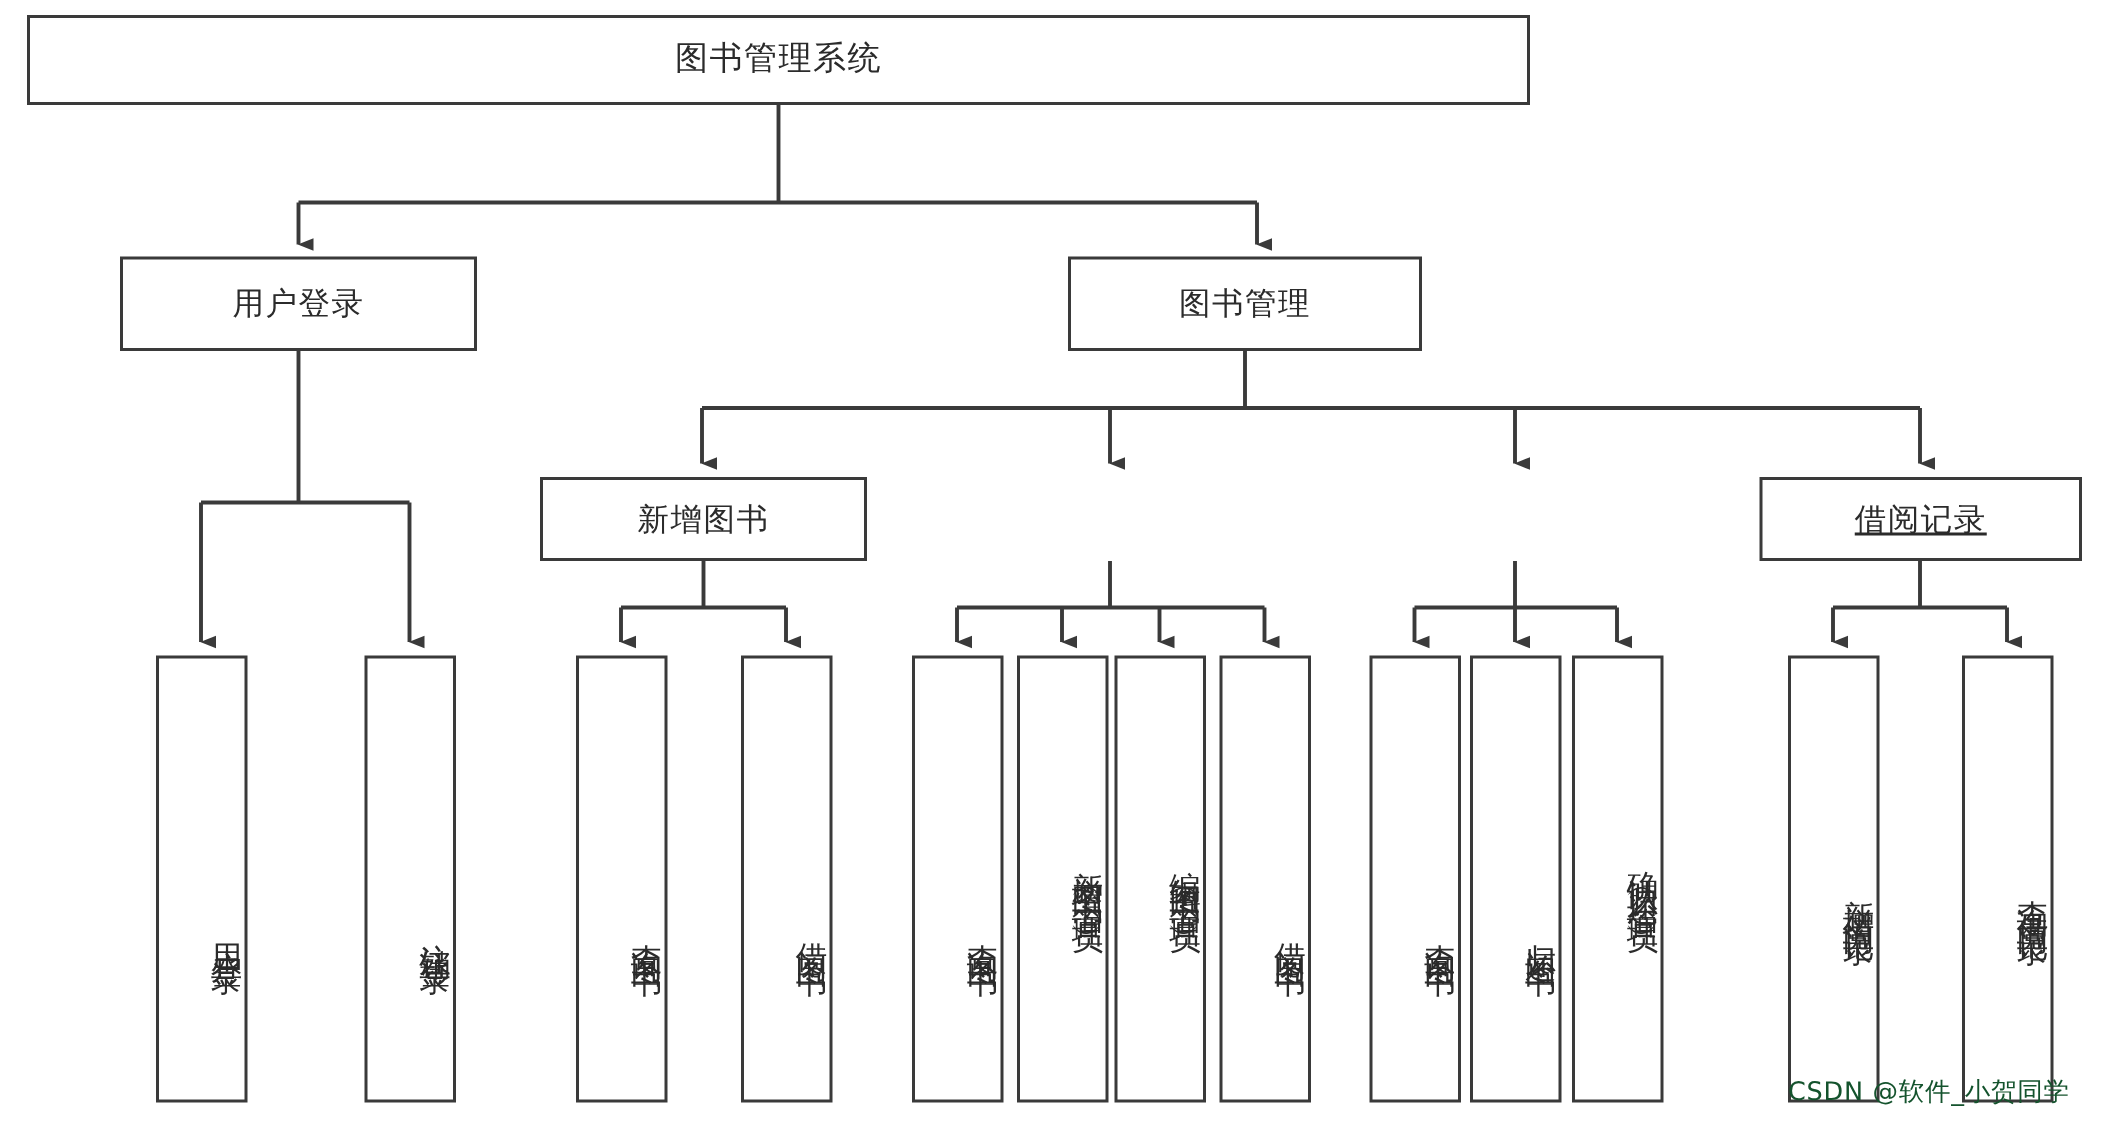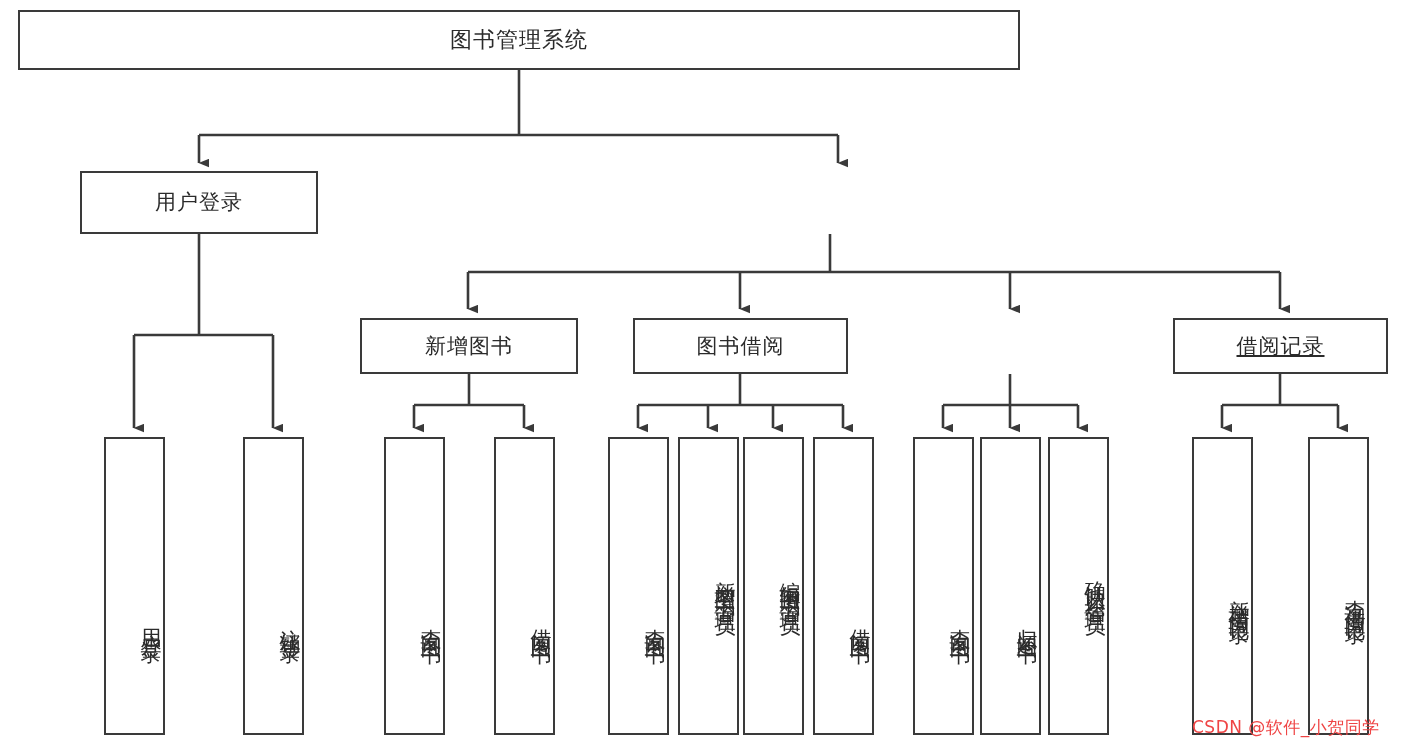--- a/index.html
+++ b/index.html
@@ -59,21 +59,21 @@
   }
   .node.vert .vtext {
     writing-mode: vertical-rl;
     text-orientation: upright;
     display: block;
     max-height: 100%;
   }
   .watermark {
     position: absolute;
     font-size: 17px;
-    color: #ef4444;
+    color: #14532d;
     letter-spacing: 0.5px;
     white-space: nowrap;
     user-select: none;
   }
 </style>
 </head>
 <body>
 
 <div id="canvas">
 
@@ -128,26 +128,26 @@
     </g>
   </svg>
 
   <div class="node root" style="left:18px; top:10px; width:1002px; height:60px;">
     <span>图书管理系统</span>
   </div>
 
   <div class="node horiz" style="left:80px; top:171px; width:238px; height:63px;">
     <span>用户登录</span>
   </div>
+  <div class="node horiz" style="left:712px; top:171px; width:236px; height:63px;">
+    <span>图书管理</span>
+  </div>
 
   <div class="node horiz" style="left:360px; top:318px; width:218px; height:56px;">
     <span>新增图书</span>
-  </div>
-  <div class="node horiz" style="left:633px; top:318px; width:215px; height:56px;">
-    <span>图书借阅</span>
   </div>
   <div class="node horiz" style="left:1173px; top:318px; width:215px; height:56px;text-decoration:underline;">
     <span>借阅记录</span>
   </div>
 
   <div class="node vert" style="left:104px; top:437px; width:61px; height:298px; padding-top:78px;">
     <span class="vtext">用户登录</span>
   </div>
   <div class="node vert" style="left:243px; top:437px; width:61px; height:298px; padding-top:78px;">
     <span class="vtext">注销登录</span>

